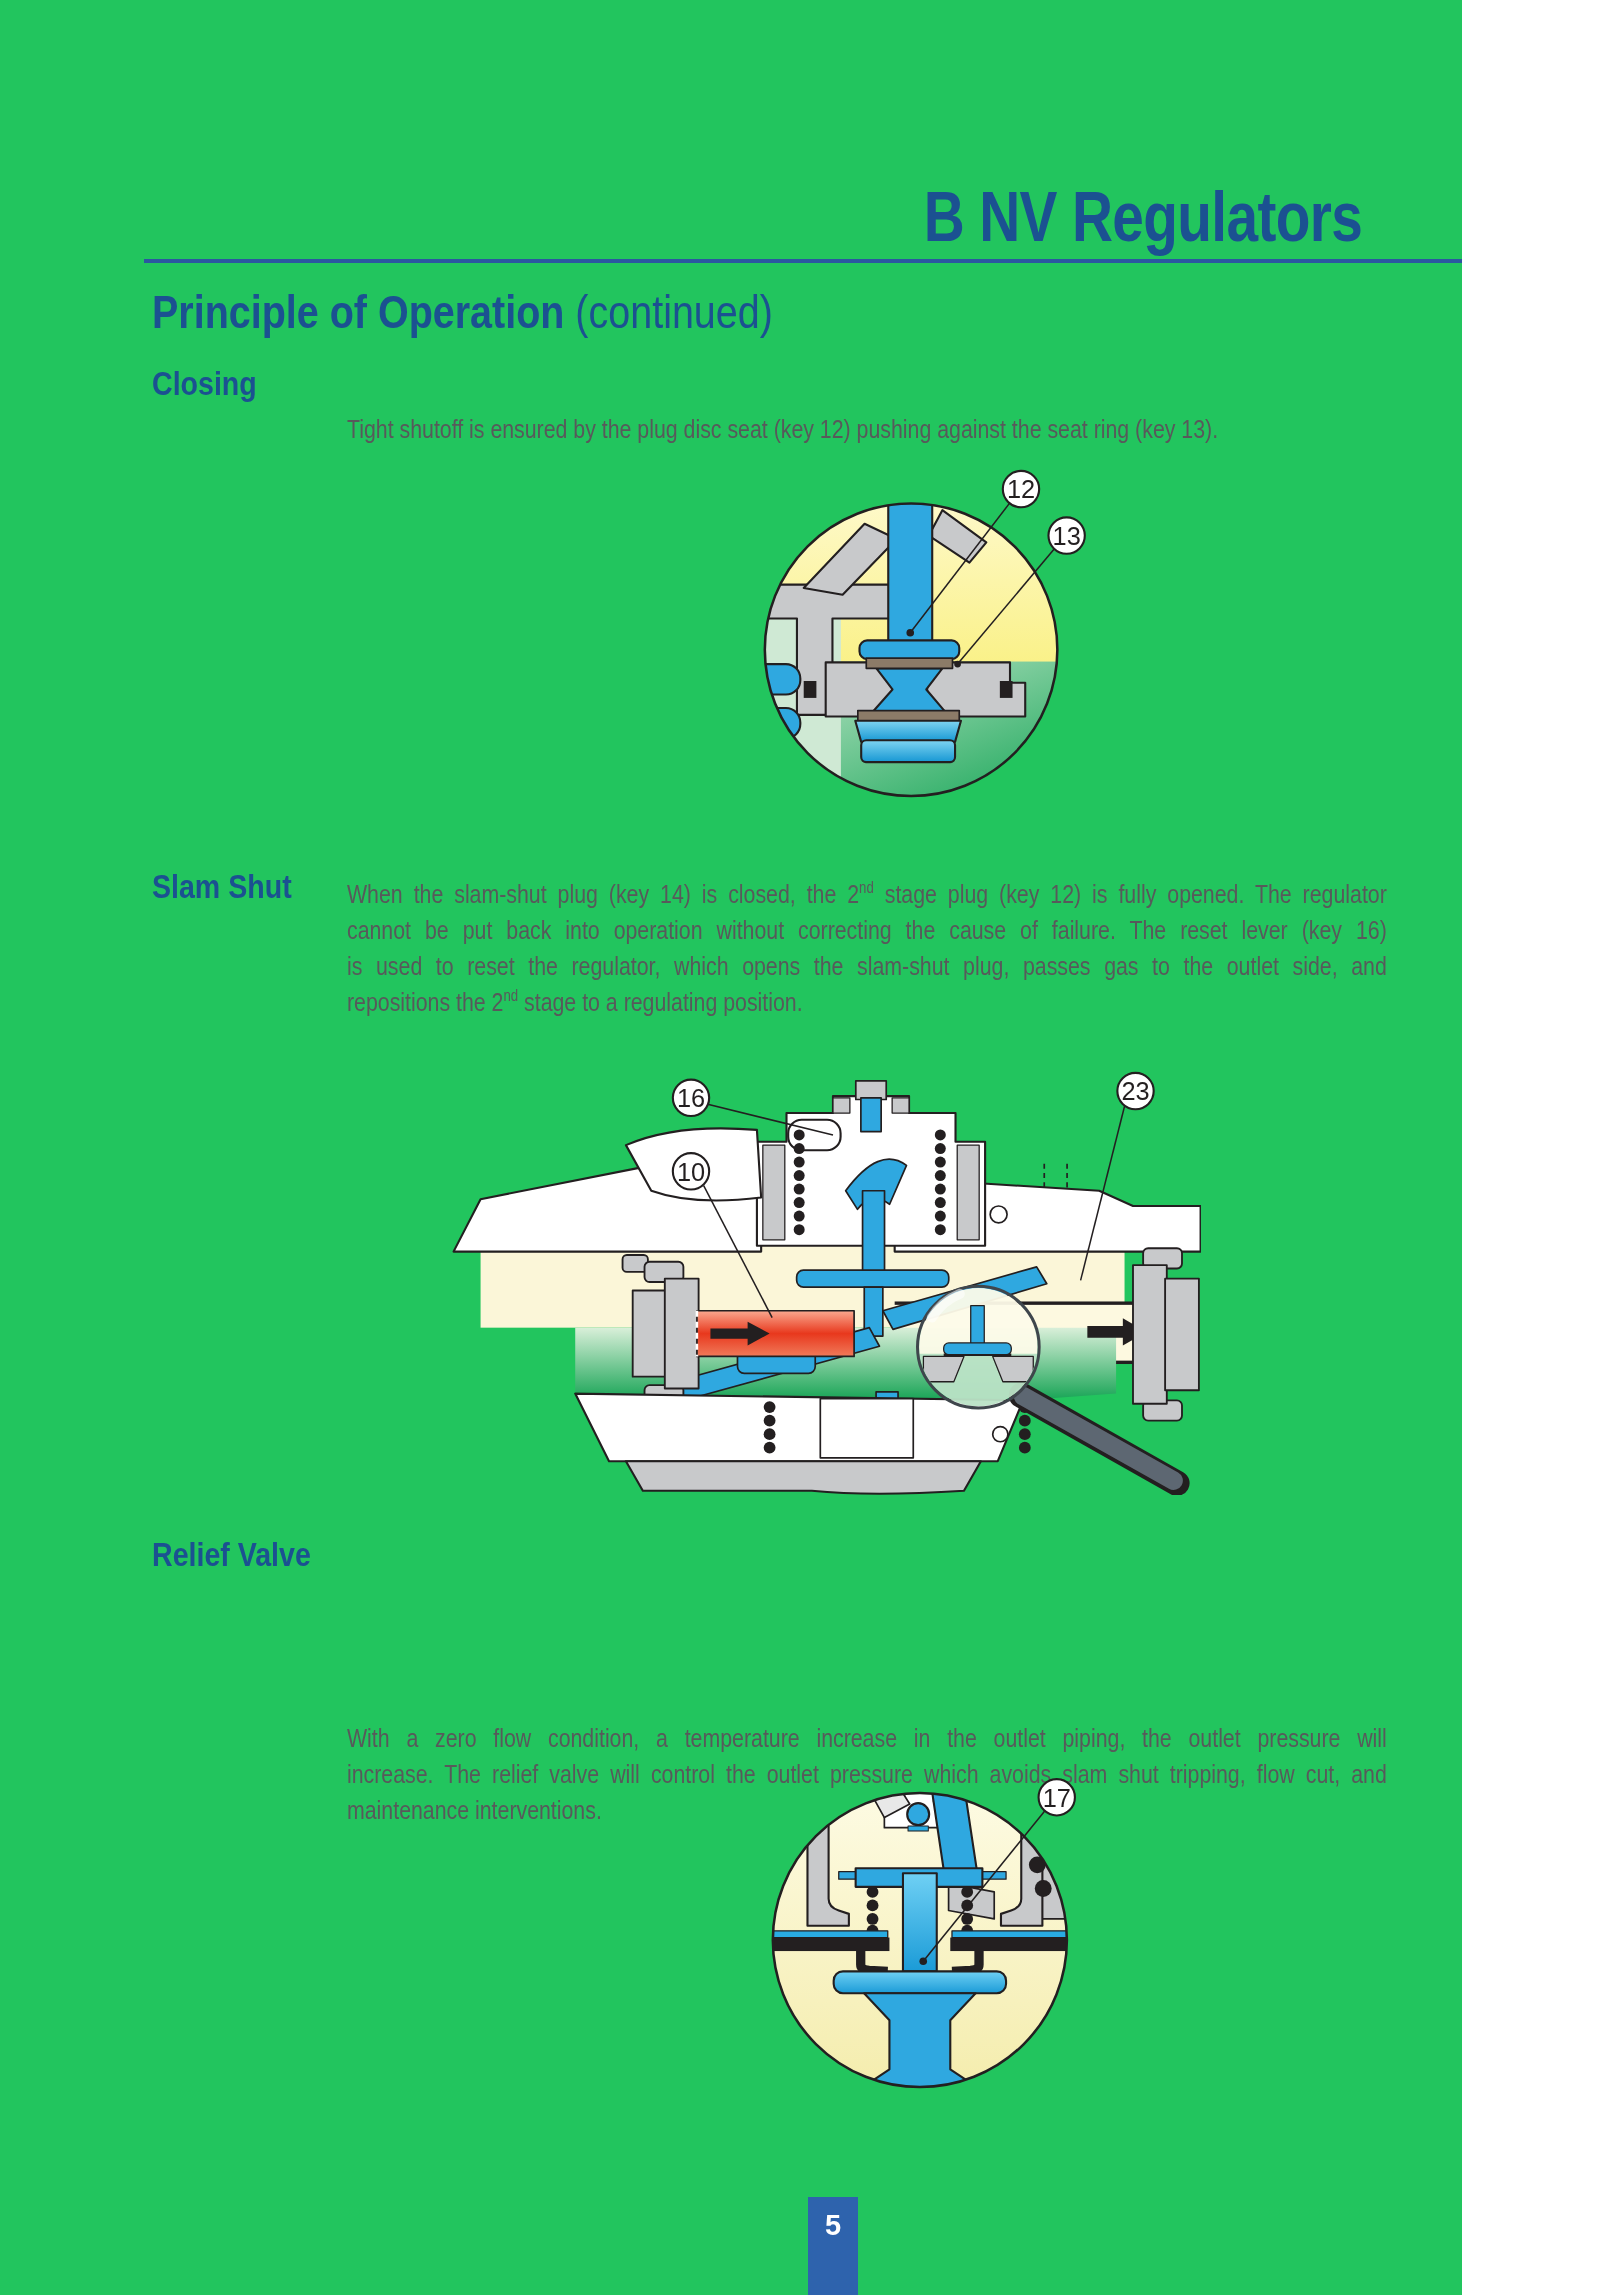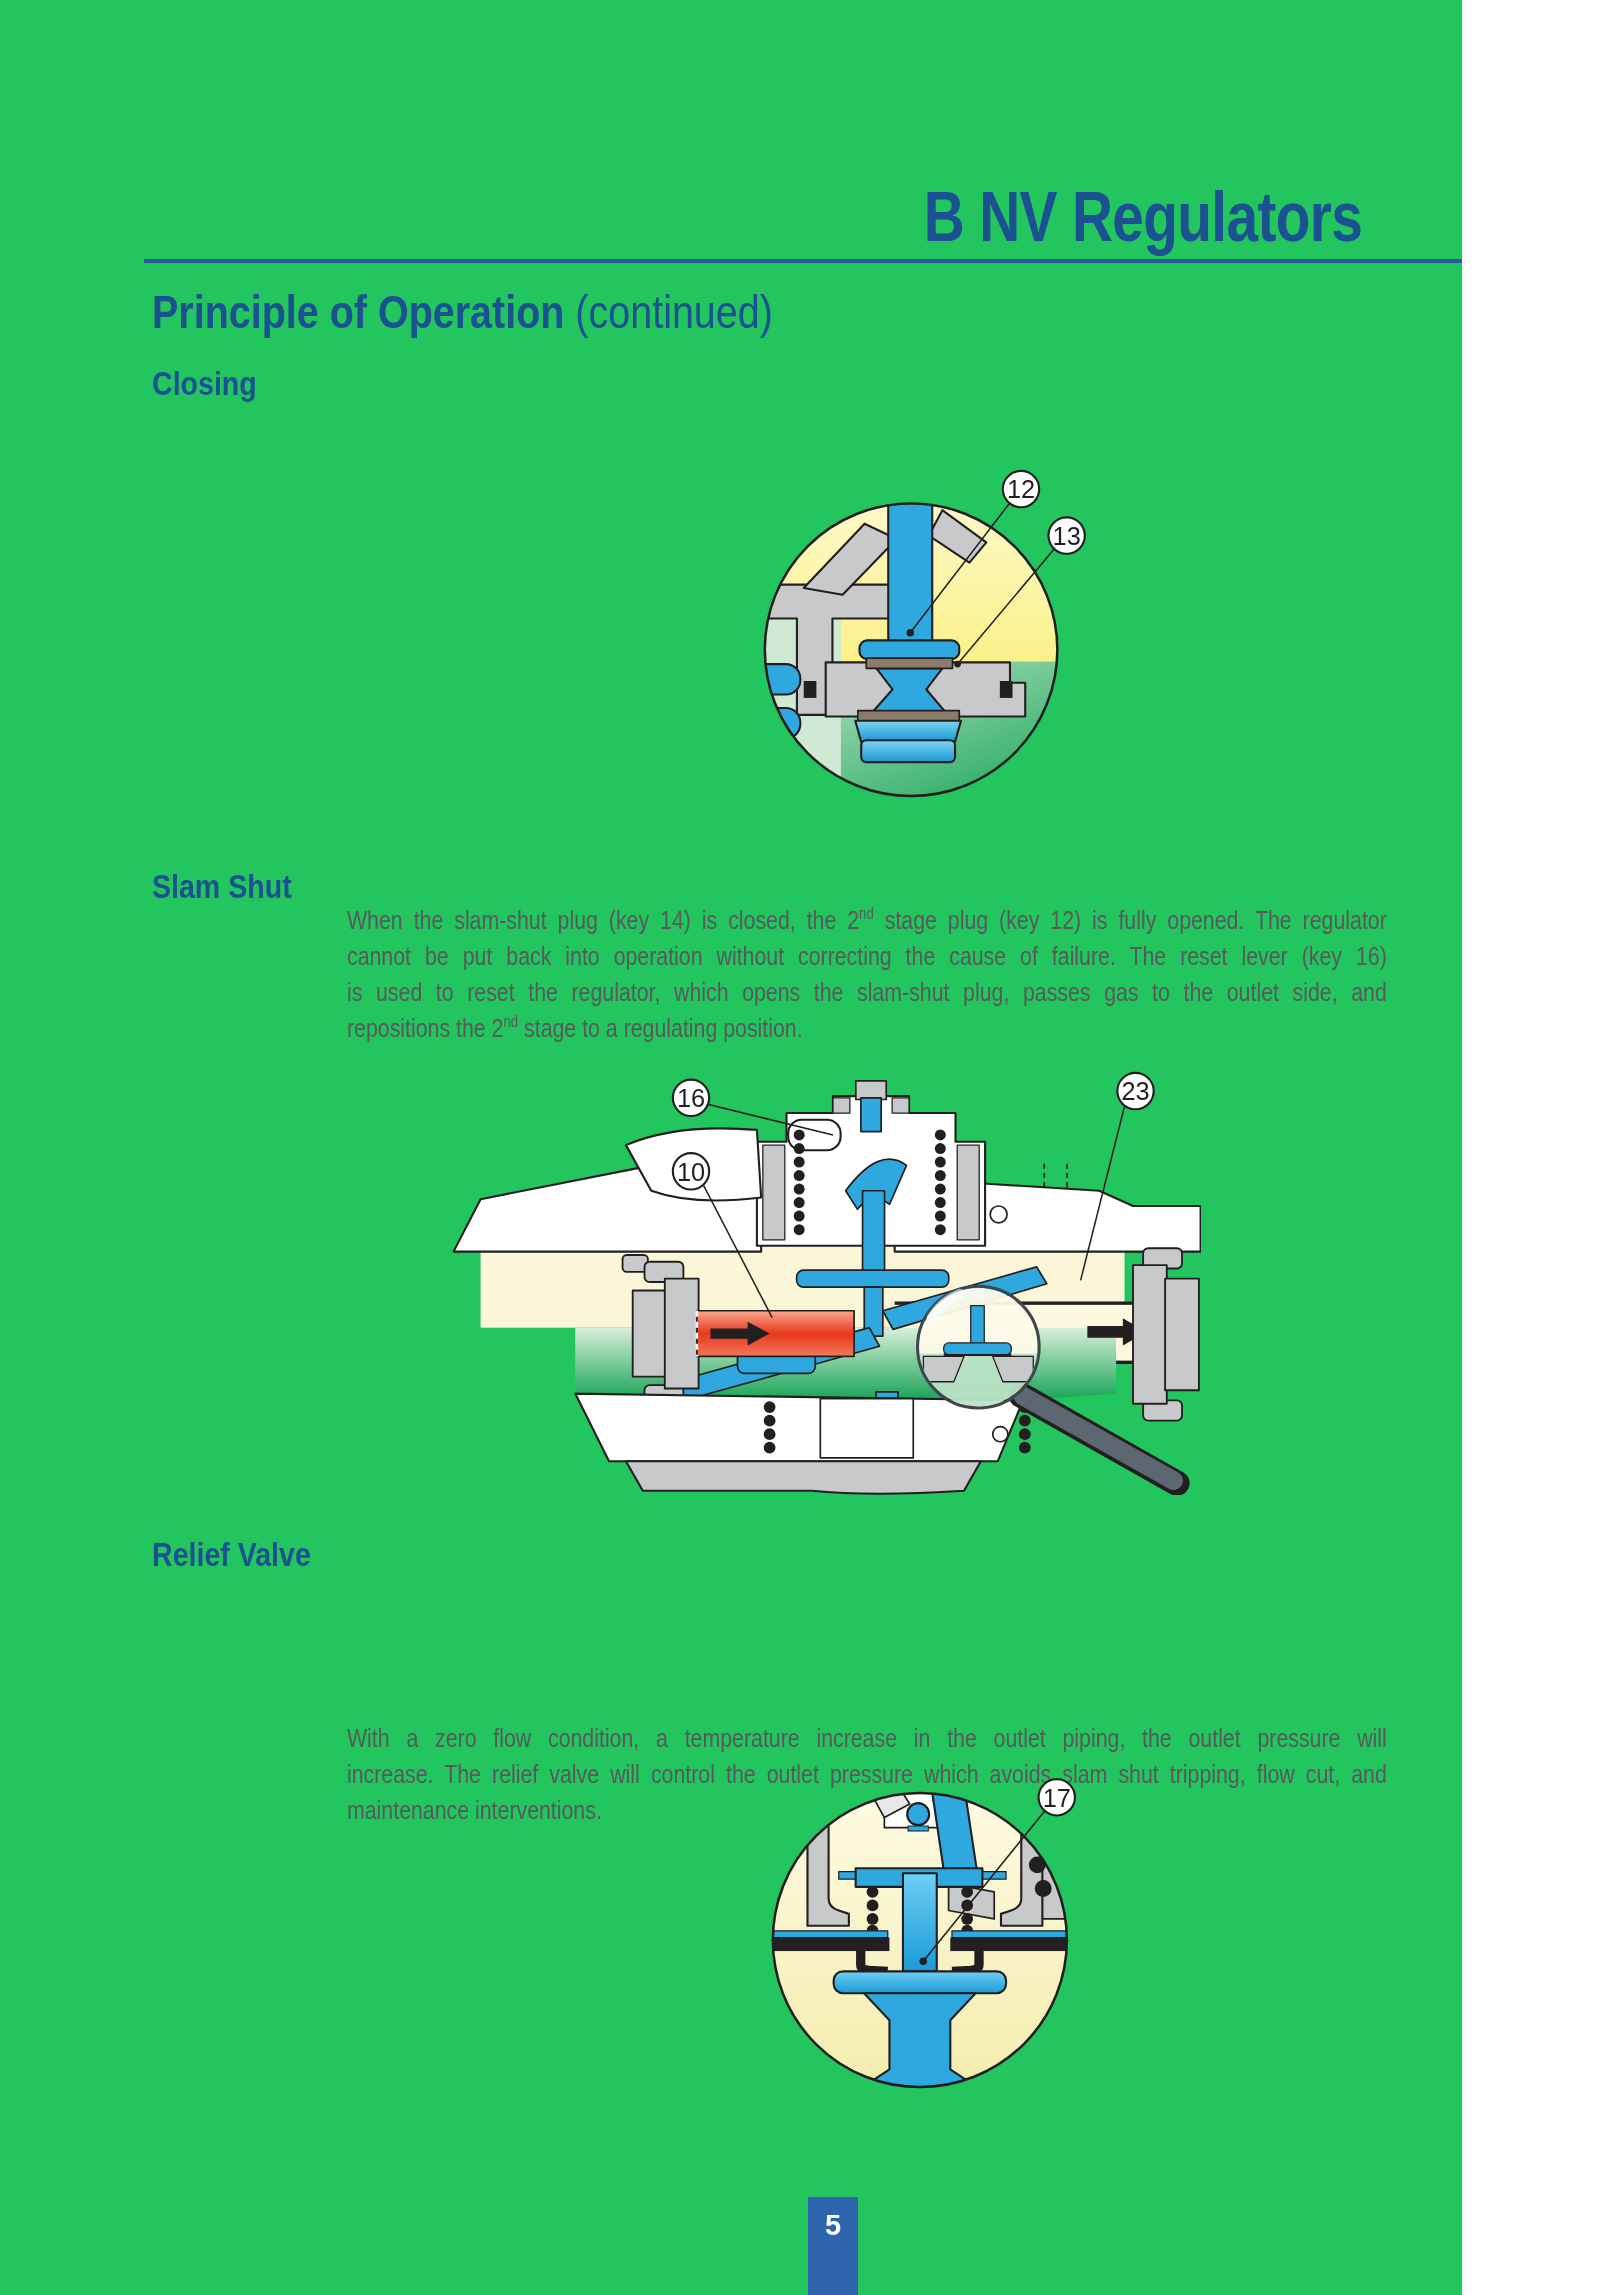--- a/index.html
+++ b/index.html
@@ -31,20 +31,23 @@
 <body>
 
 <div class="page">
 
   <div class="hdr-title">B NV Regulators</div>
   <div class="hdr-rule"></div>
 
   <div class="main-heading"><span class="b">Principle of Operation</span><span> (continued)</span></div>
 
   <div class="subhead" style="top:364px">Closing</div>
+  <div class="para" style="top:411px">
+      <div class="tline"><span>Tight shutoff is ensured by the plug disc seat (key 12) pushing against the seat ring (key 13).</span></div>
+    </div>
 
   <svg class="diag" style="left:731px;top:461px" width="372" height="347" viewBox="0 0 440 410">
     <defs>
       <linearGradient id="g1y" x1="0" y1="0" x2="0" y2="1">
           <stop offset="0" stop-color="#fffbda"></stop>
           <stop offset="1" stop-color="#f6ea4e"></stop>
         </linearGradient>
       <linearGradient id="g1g" x1="0" y1="0" x2="1" y2="1">
           <stop offset="0" stop-color="#cdead2"></stop>
           <stop offset="1" stop-color="#09a14e"></stop>
@@ -91,21 +94,21 @@
     </g>
     <g>
       <line x1="383" y1="103" x2="268" y2="240" stroke="#231f20" stroke-width="1.8"></line>
       <circle cx="268" cy="240" r="4" fill="#231f20"></circle>
       <circle cx="397" cy="88" r="21.5" fill="#fff" stroke="#231f20" stroke-width="2.5"></circle>
       <text x="397" y="99" text-anchor="middle">13</text>
     </g>
   </svg>
 
   <div class="subhead" style="top:867px">Slam Shut</div>
-  <div class="para" style="top:902px">
+  <div class="para" style="top:876px">
       <div class="tline just"><span>When the slam-shut plug (key 14) is closed, the 2</span><sup>nd</sup><span> stage plug (key 12) is fully opened. The regulator</span></div>
       <div class="tline just"><span>cannot be put back into operation without correcting the cause of failure. The reset lever (key 16)</span></div>
       <div class="tline just"><span>is used to reset the regulator, which opens the slam-shut plug, passes gas to the outlet side, and</span></div>
       <div class="tline"><span>repositions the 2</span><sup>nd</sup><span> stage to a regulating position.</span></div>
     </div>
 
   <svg class="diag" style="left:372px;top:1064px" width="829" height="431" viewBox="0 0 980 510">
     <defs>
       <linearGradient id="g2r" x1="0" y1="0" x2="0" y2="1">
           <stop offset="0" stop-color="#f9a88f"></stop>

